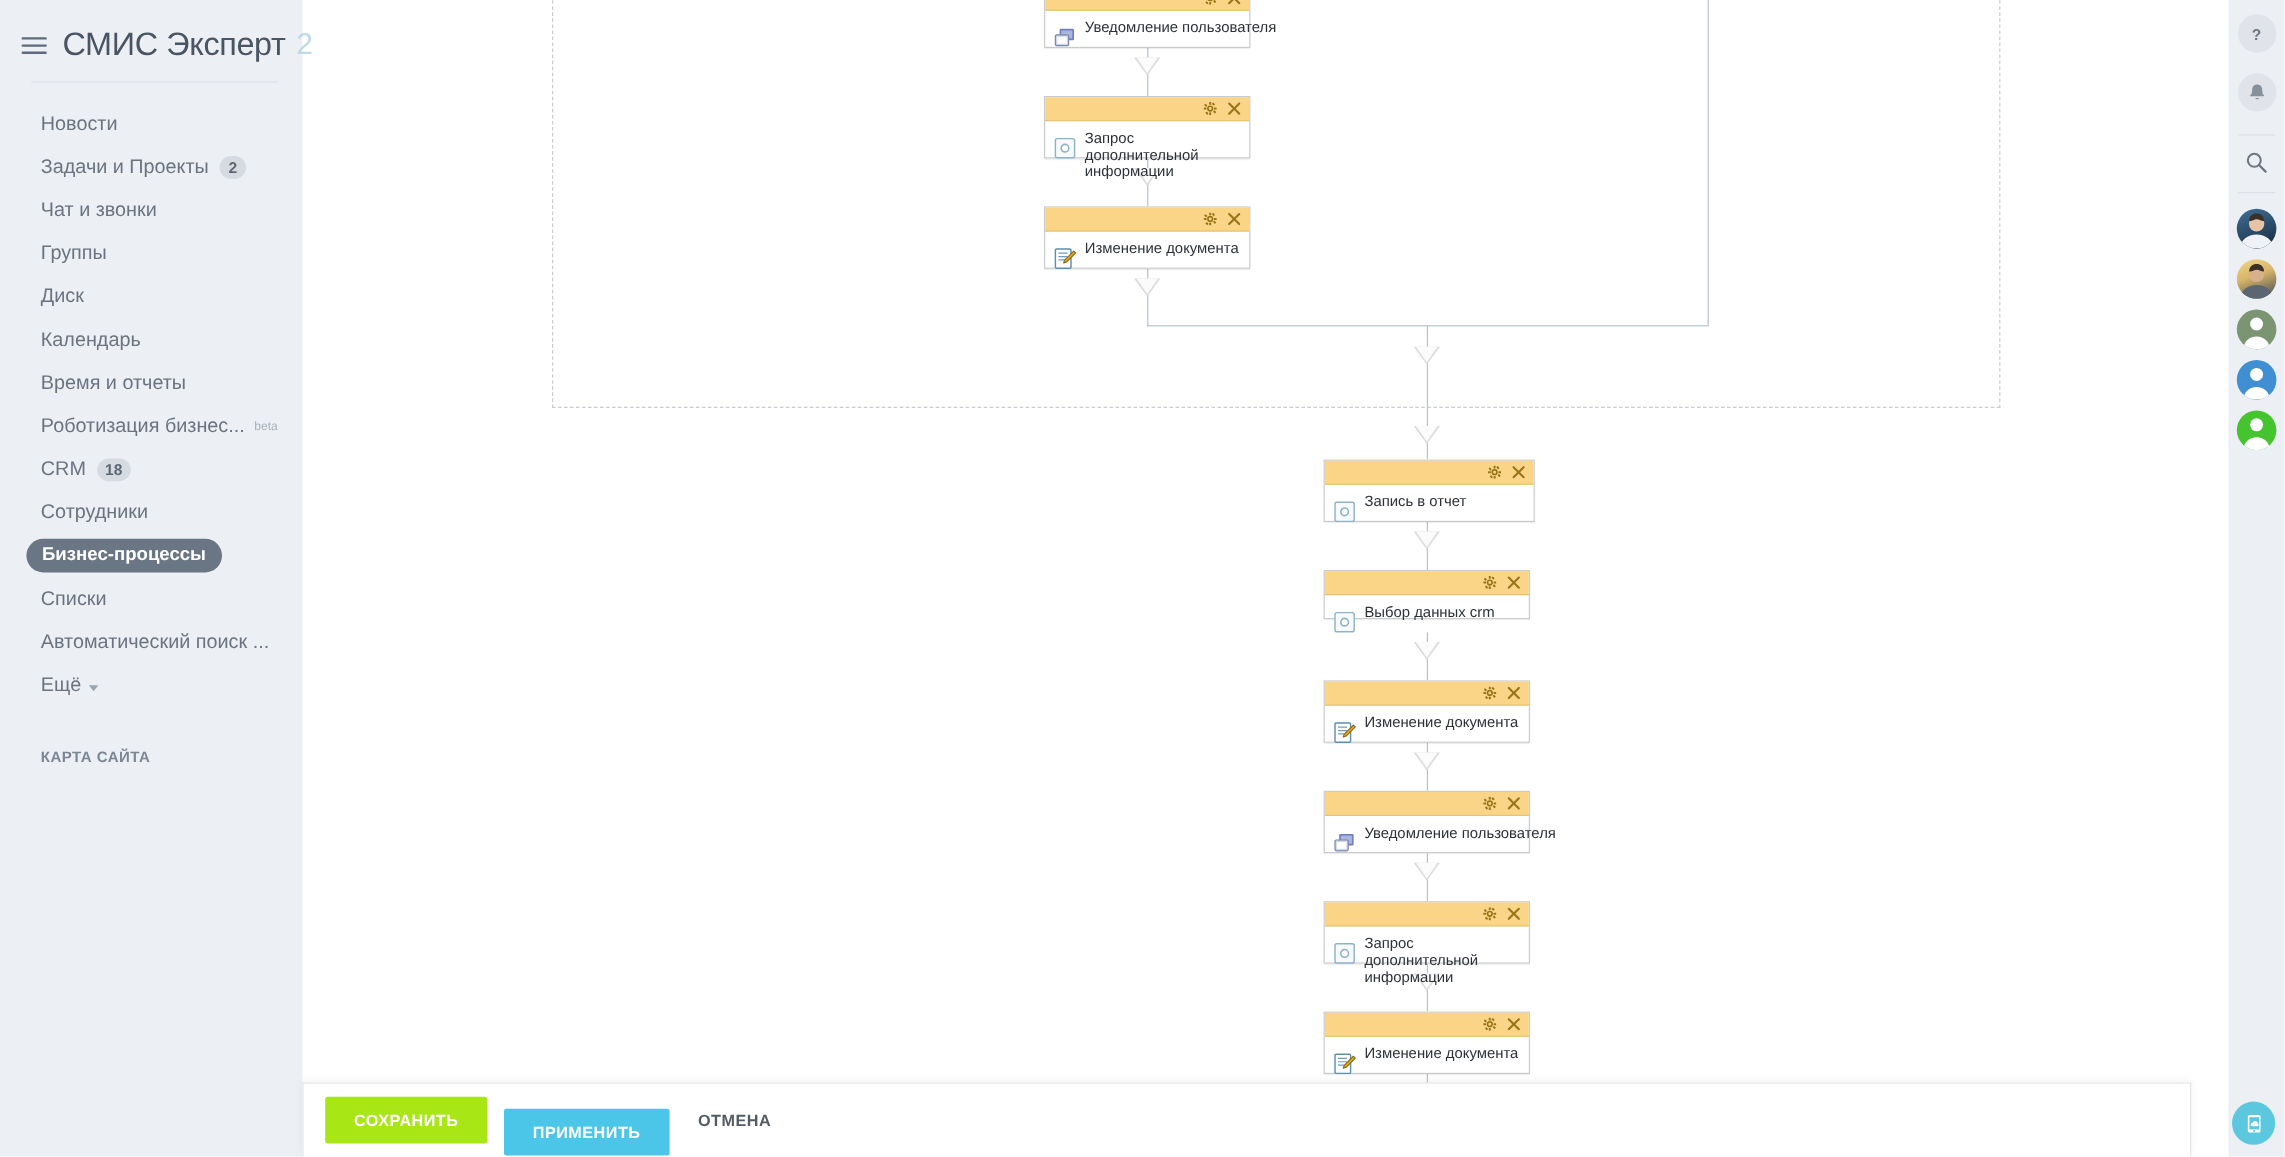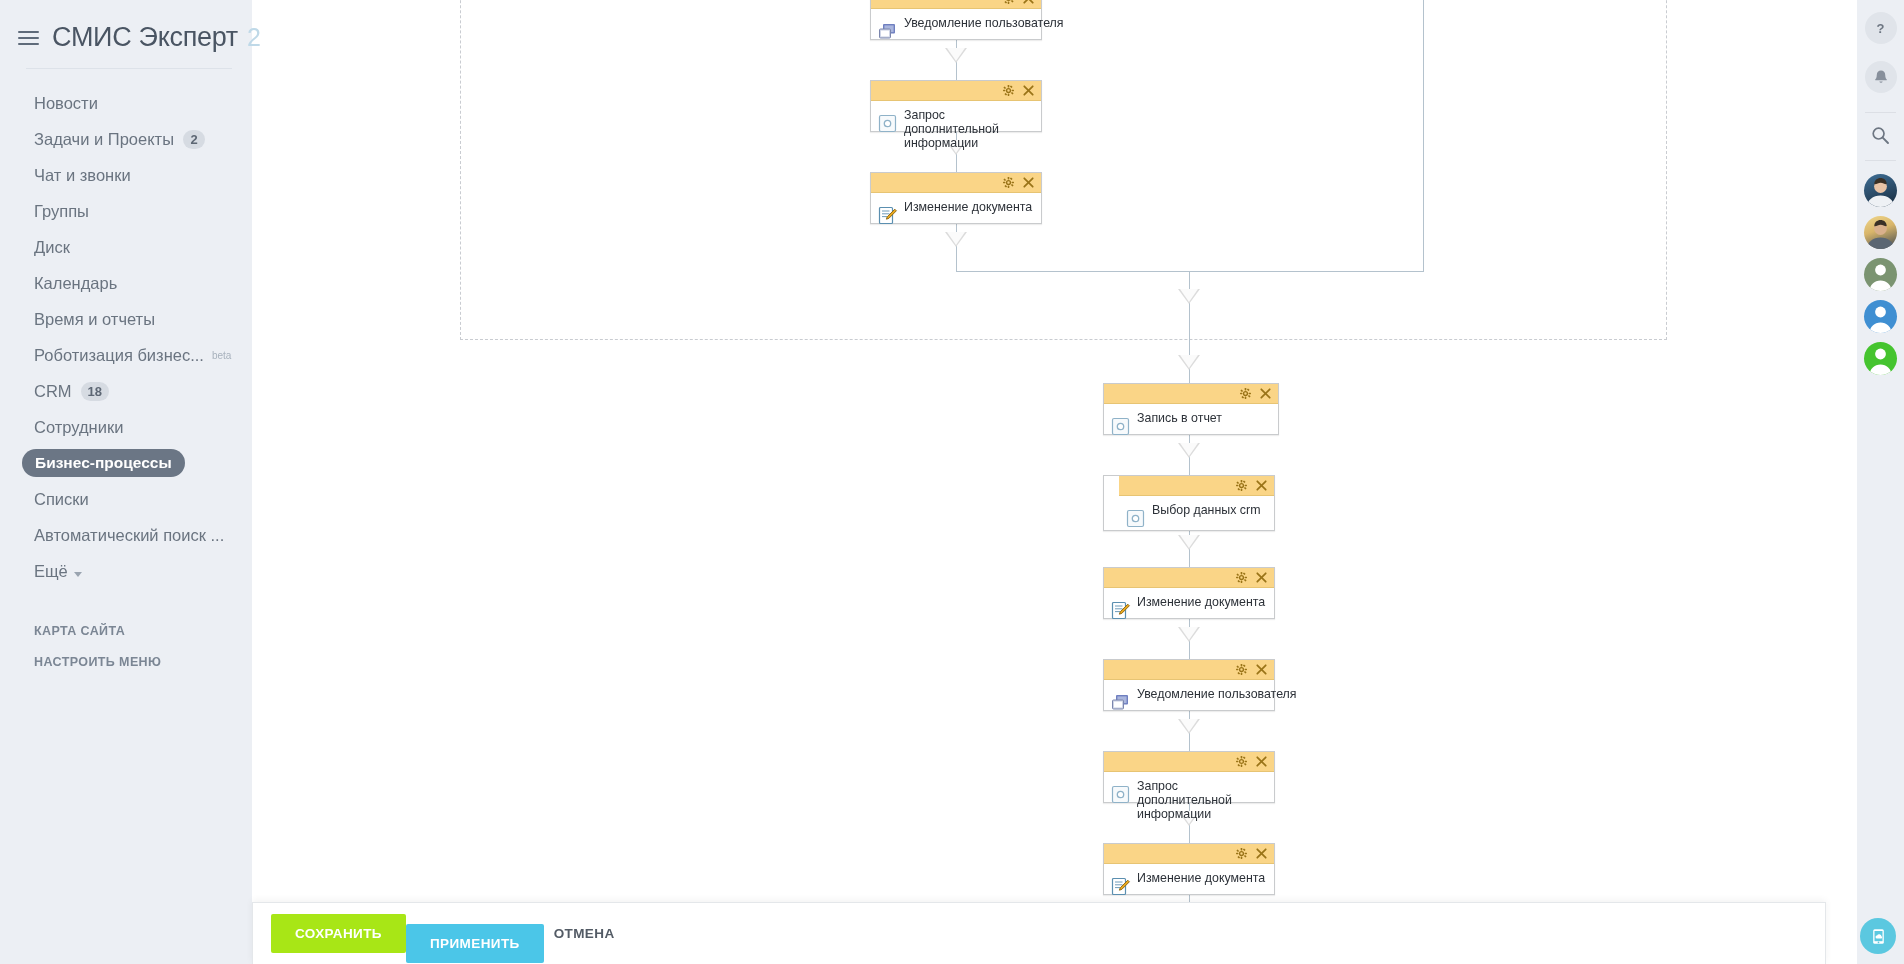--- a/index.html
+++ b/index.html
@@ -150,21 +150,21 @@
   
   #action-bar {
     position: absolute; left: 252px; top: 902px;
     width: 1574px; height: 62px;
     background: #ffffff;
     border-top: 1px solid #e4e7ea;
     border-left: 1px solid #e4e7ea;
     border-right: 1px solid #e4e7ea;
     box-shadow: 0 -2px 7px rgba(0,0,0,0.05);
     display: flex; align-items: center;
-    padding-left: 18px; 
+    padding-left: 18px; gap: 14px;
     z-index: 30;
   }
   .btn {
     border: none; cursor: pointer;
     font-family: "Liberation Sans", sans-serif;
     font-size: 13.5px; font-weight: bold;
     letter-spacing: 0.4px; text-transform: uppercase;
     padding: 12px 24px; border-radius: 2px; color: #ffffff;
   }
   .btn-save { background: #a8e616; }
@@ -270,23 +270,20 @@
         <span class="nav-label">Автоматический поиск ...</span>
       </div>
       <div class="nav-item">
         <span class="nav-label">Ещё<span class="caret-down"></span></span>
       </div>
     </nav>
   <div class="nav-footer" id="nav-footer">
       <div class="nav-item">
         <span class="nav-label">КАРТА САЙТА</span>
       </div>
-      <div class="nav-item">
-        <span class="nav-label">НАСТРОИТЬ МЕНЮ</span>
-      </div>
     </div>
 </div>
 
 <div id="scroll-top-button">
   <svg width="17" height="11" viewBox="0 0 17 11">
     <path d="M1.5 9 L8.5 2.2 L15.5 9" fill="none" stroke="#c2c8d0" stroke-width="2.4" stroke-linecap="round" stroke-linejoin="round"></path>
   </svg>
 </div>
 
 <div id="canvas">
@@ -437,21 +434,21 @@
             </svg>
           </div>
           <div class="node-body">
             <span class="node-icon"><svg width="21" height="21" viewBox="0 0 21 21">
                 <rect x="2.5" y="2.5" width="16" height="16" rx="1.5" fill="#f7fafc" stroke="#8fb2c8" stroke-width="1.2"></rect>
                 <circle cx="10.5" cy="10.5" r="3.2" fill="#ffffff" stroke="#8fb2c8" stroke-width="1.3"></circle>
               </svg></span>
             <span class="node-title" style="white-space: nowrap;">Запись в отчет</span>
           </div>
         </div>
-        <div class="node" style="left: 851px; top: 475px; width: 172px; height: 56px; padding-left: 15px;">
+        <div class="node" style="left: 851px; top: 475px; width: 172px; height: 41px;">
           <div class="node-header">
             <svg class="node-hdr-btn" width="11" height="11" viewBox="0 0 12 12">
               <circle cx="6" cy="6" r="2.1" fill="none" stroke="#9a7418" stroke-width="1.5"></circle>
               <g fill="#9a7418">
                 <rect x="5.1" y="0" width="1.8" height="2.6" rx="0.5"></rect>
                 <rect x="5.1" y="9.4" width="1.8" height="2.6" rx="0.5"></rect>
                 <rect x="0" y="5.1" width="2.6" height="1.8" rx="0.5"></rect>
                 <rect x="9.4" y="5.1" width="2.6" height="1.8" rx="0.5"></rect>
                 <rect x="1.0" y="1.8" width="1.8" height="2.5" rx="0.5" transform="rotate(-45 1.9 3.0)"></rect>
                 <rect x="9.2" y="7.7" width="1.8" height="2.5" rx="0.5" transform="rotate(-45 10.1 9.0)"></rect>

